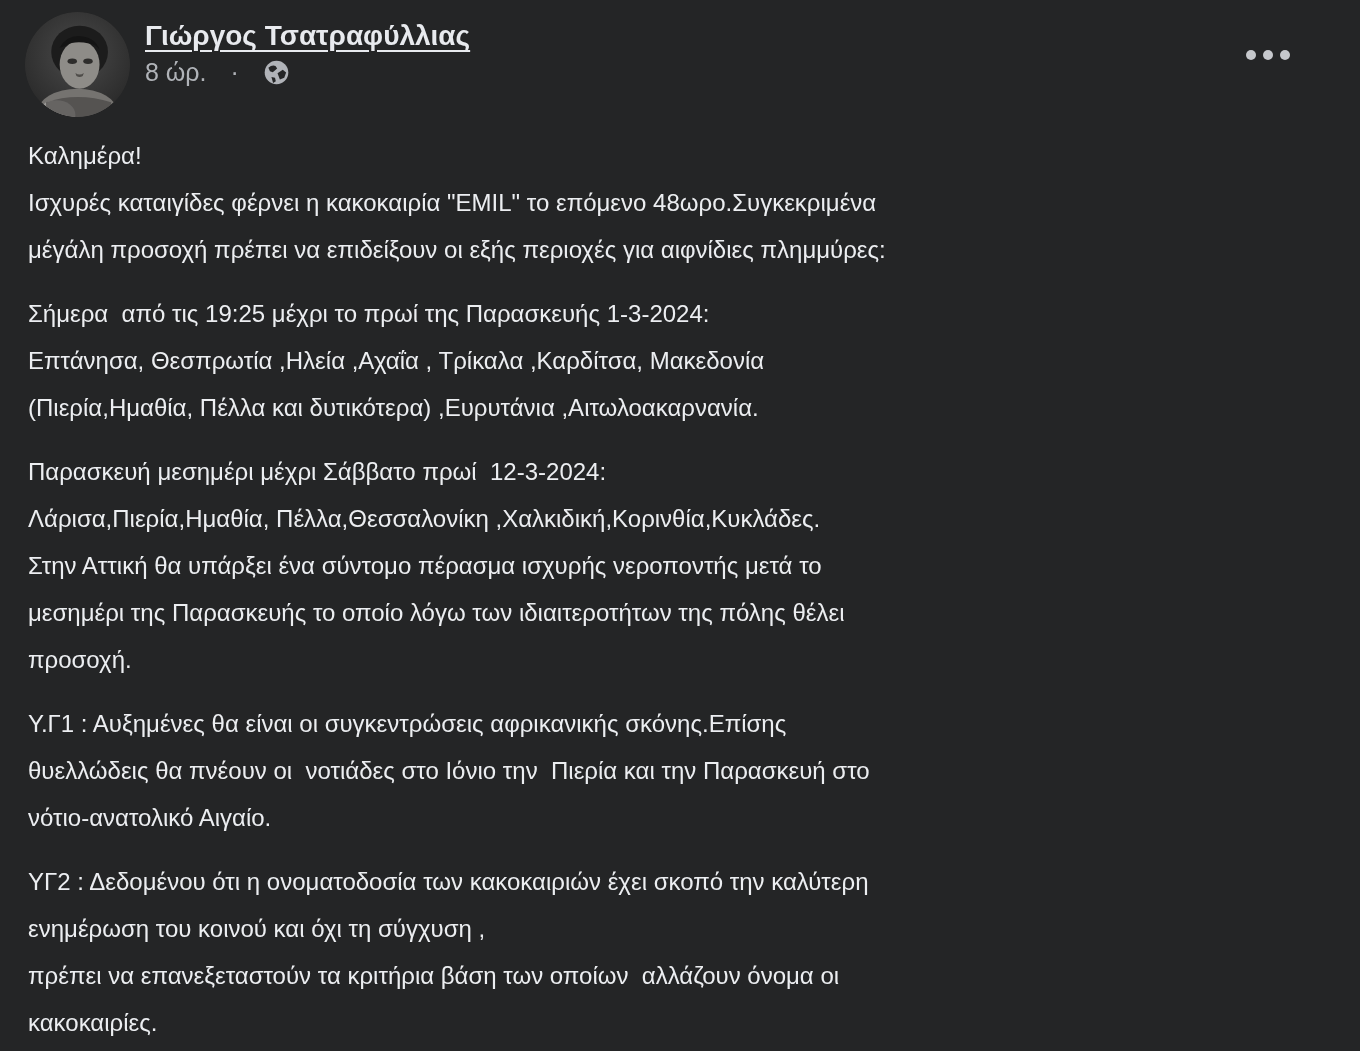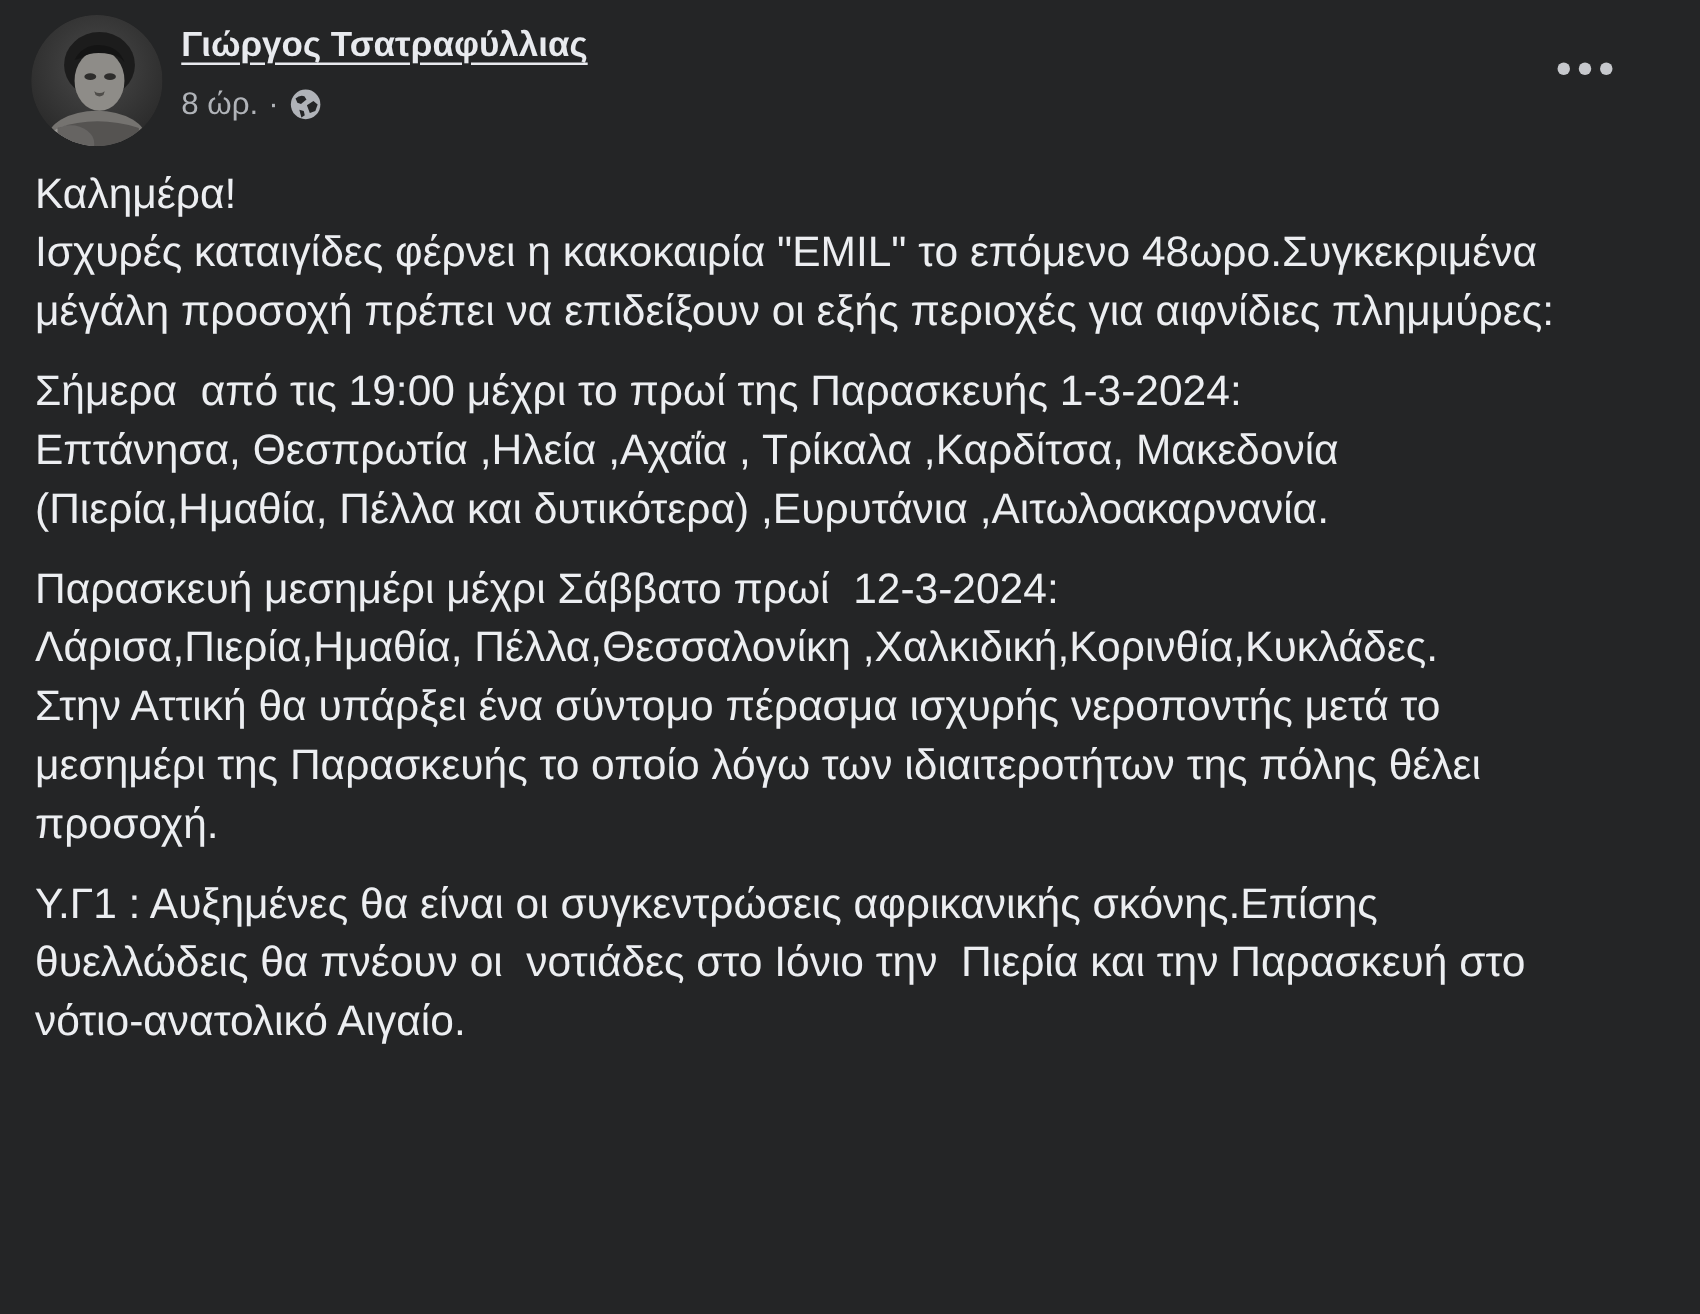--- a/index.html
+++ b/index.html
@@ -36,24 +36,24 @@
     color: #e8eaee;
     font-size: 28px;
     font-weight: bold;
     line-height: 34px;
     text-decoration: underline;
     text-underline-offset: 5px;
     text-decoration-thickness: 2px;
     cursor: pointer;
   }
   .meta-row {
-    margin-top: 16px;
+    margin-top: 5px;
     display: flex;
     align-items: center;
-    gap: 8px;
+    gap: 24px;
     color: #b0b3b8;
     font-size: 25px;
     line-height: 28px;
     cursor: pointer;
   }
   .globe-icon { width: 27px; height: 27px; display: inline-block; }
   .globe-icon svg { display: block; width: 100%; height: 100%; }
   .more-btn {
     position: absolute;
     top: 42px; right: 62px;
@@ -64,21 +64,21 @@
     border: none;
     cursor: pointer;
   }
   .more-btn .dot {
     width: 10px; height: 10px;
     border-radius: 50%;
     background: #c6c8cc;
   }
   .body-text {
     padding: 15px 24px 0 28px;
-    font-size: 34px;
+    font-size: 24px;
     line-height: 47px;
     color: #eceef1;
   }
   .body-text p {
     white-space: pre-wrap;
     margin: 0 0 17px 0;
   }
 </style>
 </head>
 <body>
@@ -133,26 +133,30 @@
       <span class="dot"></span>
       <span class="dot"></span>
       <span class="dot"></span>
     </button>
   </div>
 
   <div class="body-text">
     <p>Καλημέρα!
 Ισχυρές καταιγίδες φέρνει η κακοκαιρία "EMIL" το επόμενο 48ωρο.Συγκεκριμένα
 μέγάλη προσοχή πρέπει να επιδείξουν οι εξής περιοχές για αιφνίδιες πλημμύρες:</p>
-    <p>Σήμερα  από τις 19:00 μέχρι το πρωί της Παρασκευής 1-3-2024:
+    <p>Σήμερα  από τις 19:25 μέχρι το πρωί της Παρασκευής 1-3-2024:
 Επτάνησα, Θεσπρωτία ,Ηλεία ,Αχαΐα , Τρίκαλα ,Καρδίτσα, Μακεδονία
 (Πιερία,Ημαθία, Πέλλα και δυτικότερα) ,Ευρυτάνια ,Αιτωλοακαρνανία.</p>
     <p>Παρασκευή μεσημέρι μέχρι Σάββατο πρωί  12-3-2024:
 Λάρισα,Πιερία,Ημαθία, Πέλλα,Θεσσαλονίκη ,Χαλκιδική,Κορινθία,Κυκλάδες.
 Στην Αττική θα υπάρξει ένα σύντομο πέρασμα ισχυρής νεροποντής μετά το
 μεσημέρι της Παρασκευής το οποίο λόγω των ιδιαιτεροτήτων της πόλης θέλει
 προσοχή.</p>
     <p>Υ.Γ1 : Αυξημένες θα είναι οι συγκεντρώσεις αφρικανικής σκόνης.Επίσης
 θυελλώδεις θα πνέουν οι  νοτιάδες στο Ιόνιο την  Πιερία και την Παρασκευή στο
 νότιο-ανατολικό Αιγαίο.</p>
+    <p>ΥΓ2 : Δεδομένου ότι η ονοματοδοσία των κακοκαιριών έχει σκοπό την καλύτερη
+ενημέρωση του κοινού και όχι τη σύγχυση ,
+πρέπει να επανεξεταστούν τα κριτήρια βάση των οποίων  αλλάζουν όνομα οι
+κακοκαιρίες.</p>
   </div>
 
 </div>
 
 </body></html>

